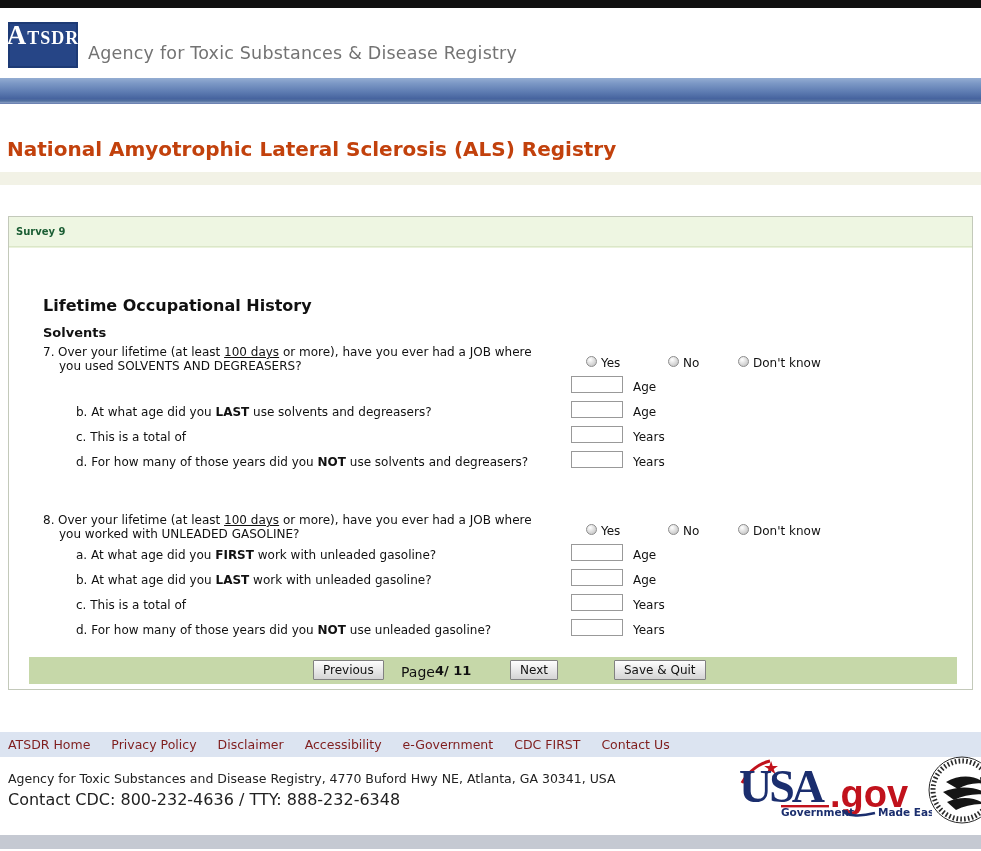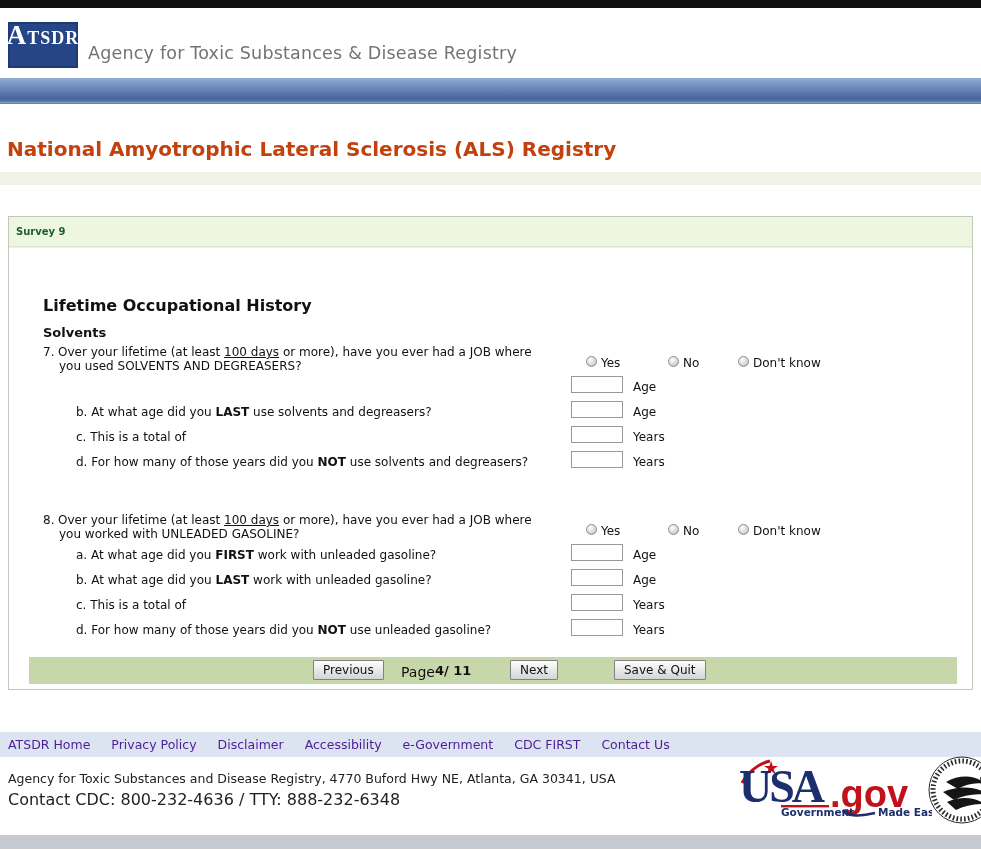--- a/index.html
+++ b/index.html
@@ -60,21 +60,21 @@
        border-radius:1px;padding:0 9px;cursor:pointer;white-space:nowrap}
   .btn-previous{left:284px}
   .btn-next{left:481px}
   .btn-save{left:585px}
   .page-label{position:absolute;left:372px;top:7px;font-size:14px}
   .page-value{position:absolute;left:406px;top:6px;font-size:13px;font-weight:bold;white-space:nowrap}
 
   
   .footer-links{position:absolute;left:0;top:732px;width:100%;height:25px;background:#dce4f1;
                 display:flex;align-items:center;padding-left:8px;gap:21px}
-  .footer-link{font-size:12.5px;color:#4c1d95;cursor:pointer;white-space:nowrap}
+  .footer-link{font-size:12.5px;color:#7f1d1d;cursor:pointer;white-space:nowrap}
   .addr1{position:absolute;left:8px;top:771px;font-size:12.5px;color:#222;white-space:nowrap}
   .addr2{position:absolute;left:8px;top:790px;font-size:16px;color:#222;white-space:nowrap}
   .usagov{position:absolute;left:737px;top:756px;cursor:pointer}
   .hhs{position:absolute;left:924px;top:752px;cursor:pointer}
   .bottom-gray{position:absolute;left:0;top:835px;width:100%;height:14px;background:#c5c9d2}
   u{text-decoration:underline}
 </style>
 </head>
 <body>
 

